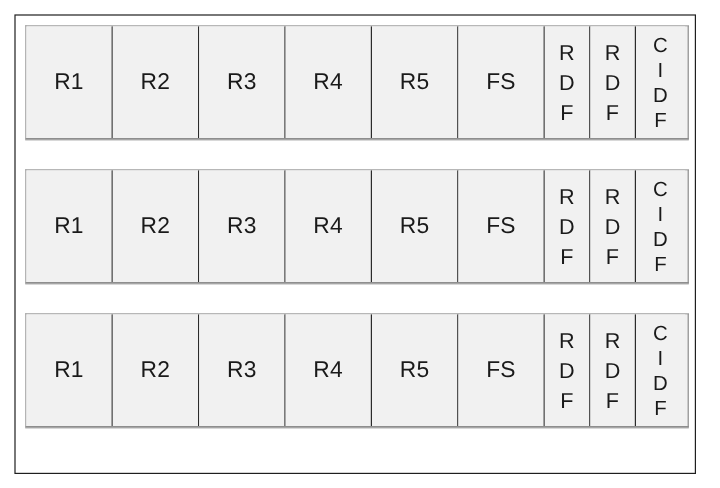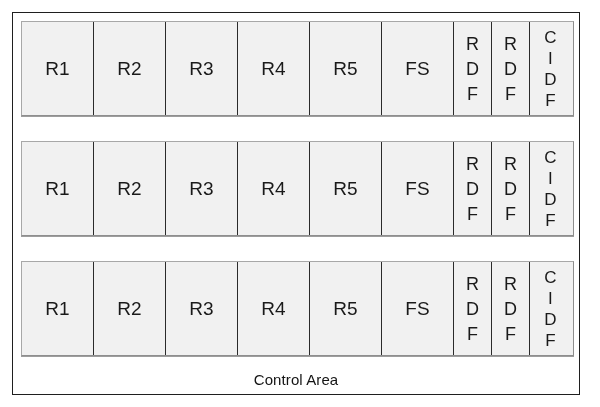--- a/index.html
+++ b/index.html
@@ -248,15 +248,14 @@
             <span class="label-v four">
               <span>C</span>
               <span>I</span>
               <span>D</span>
               <span>F</span>
             </span>
           </div>
         </div>
       </div>
 
-    <div class="control-area-caption">Control Area</div>
   </div>
 </div>
 
 </body></html>

